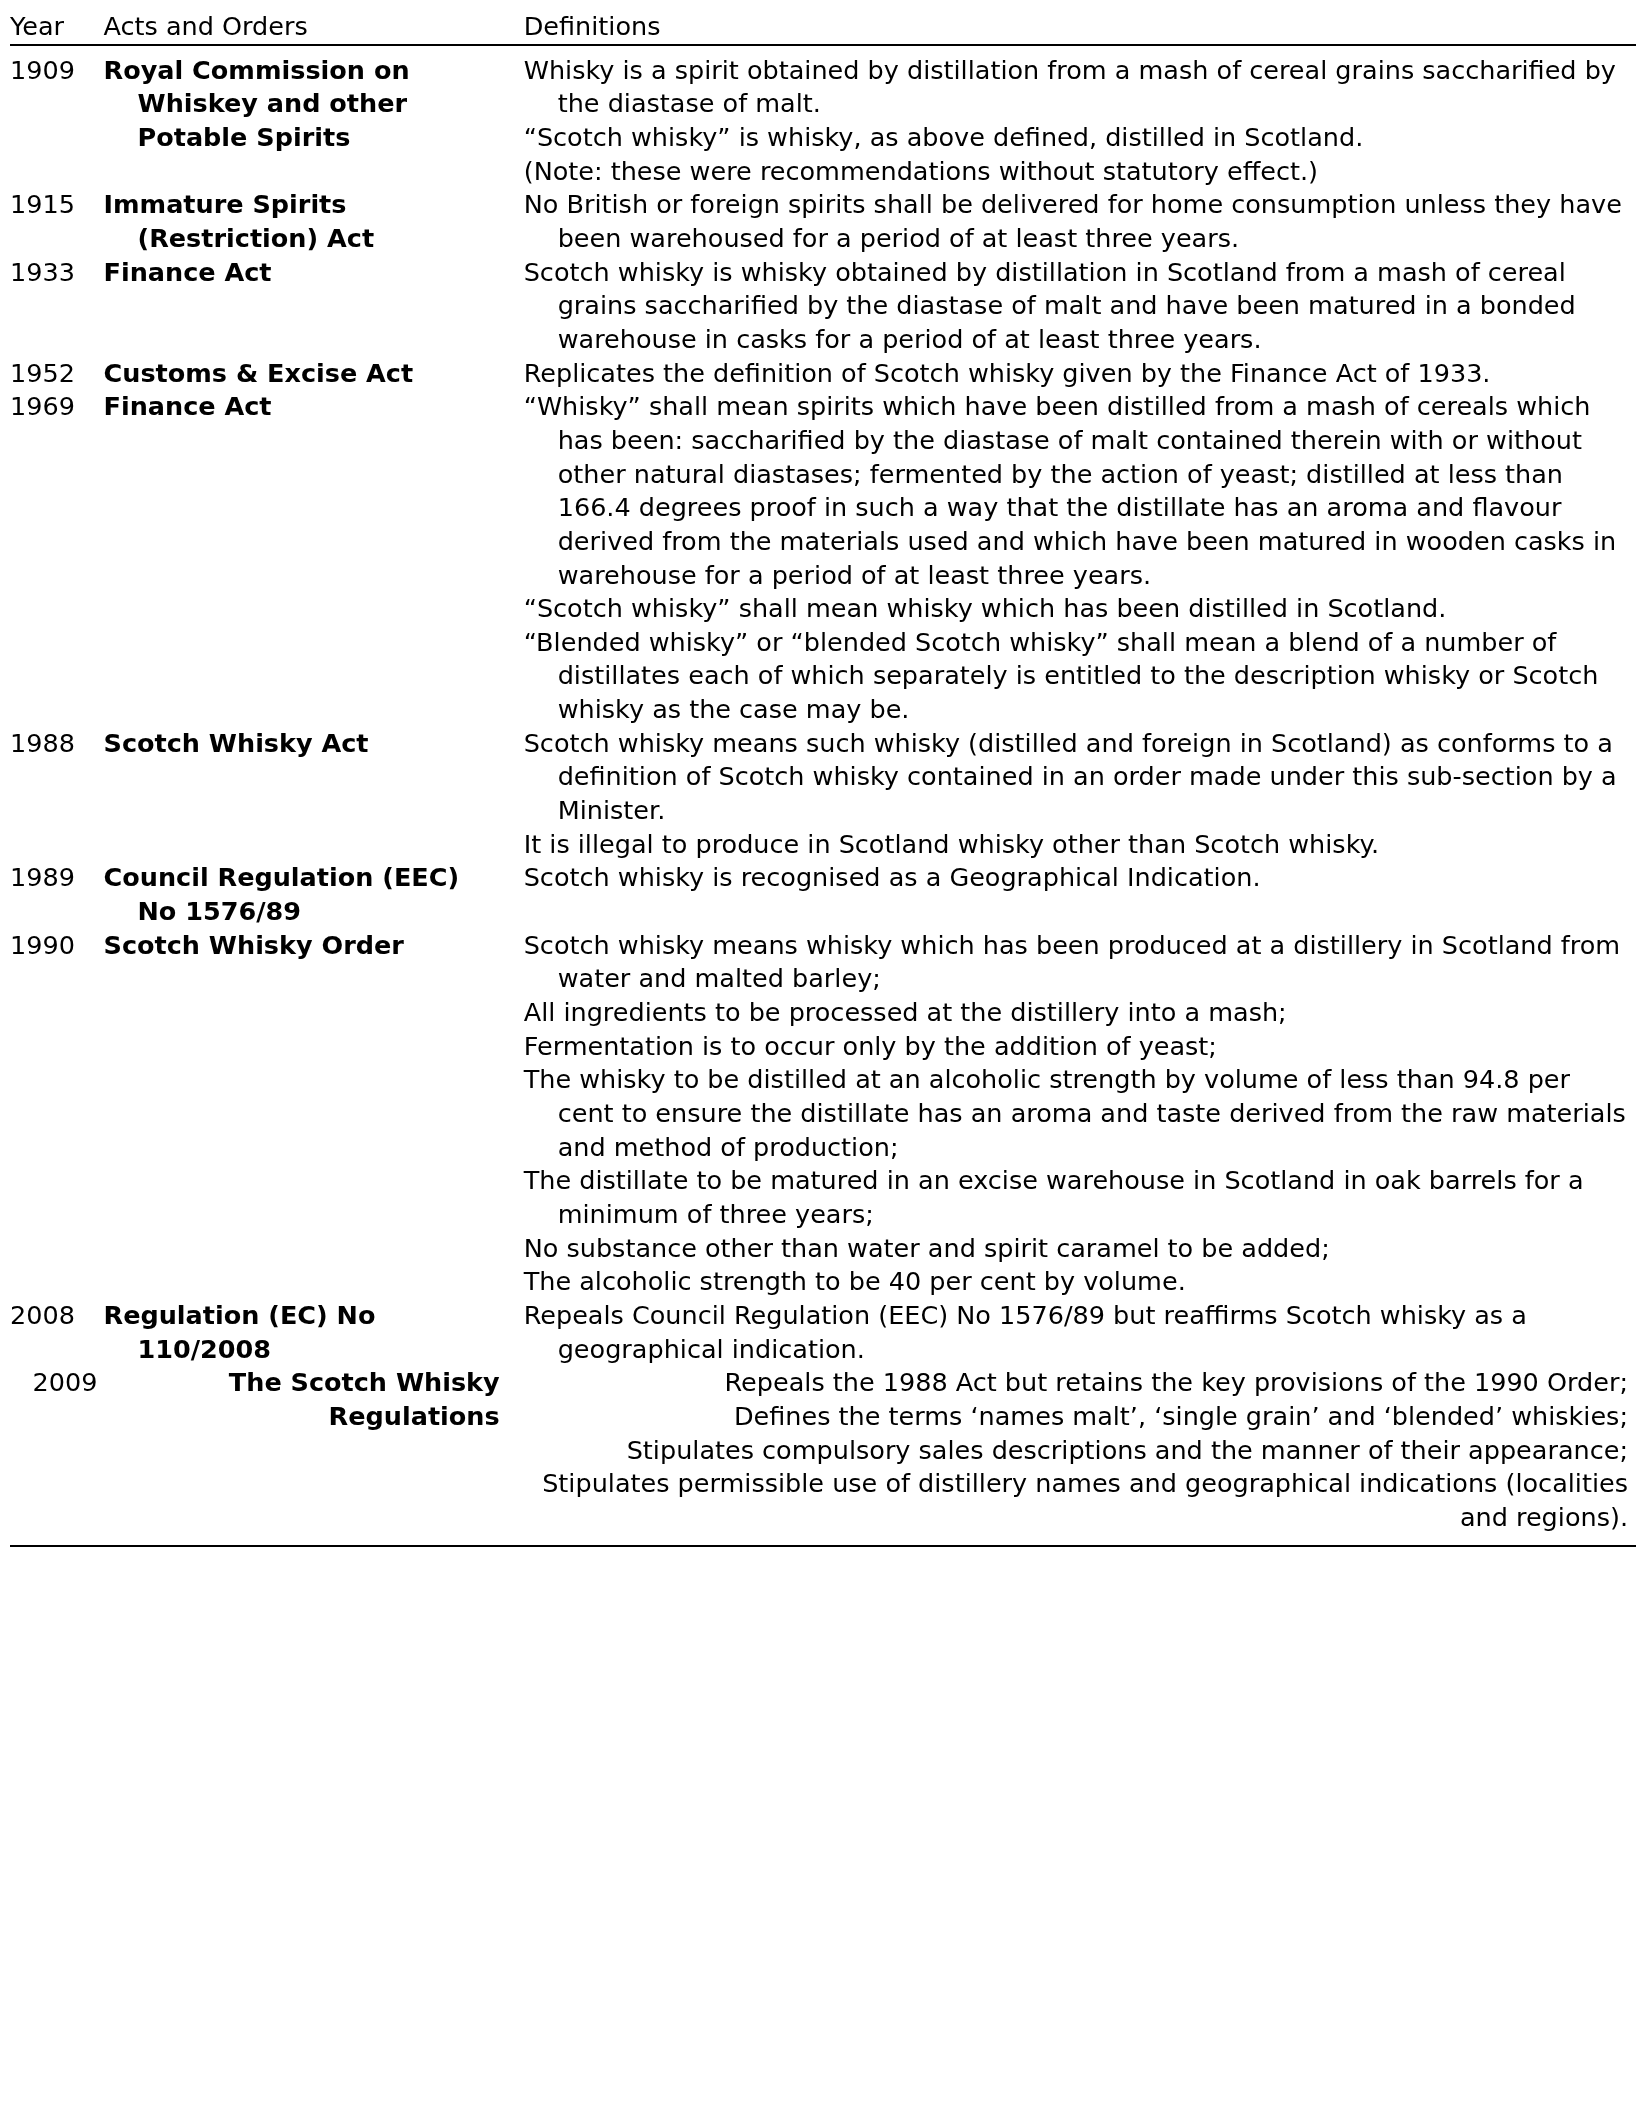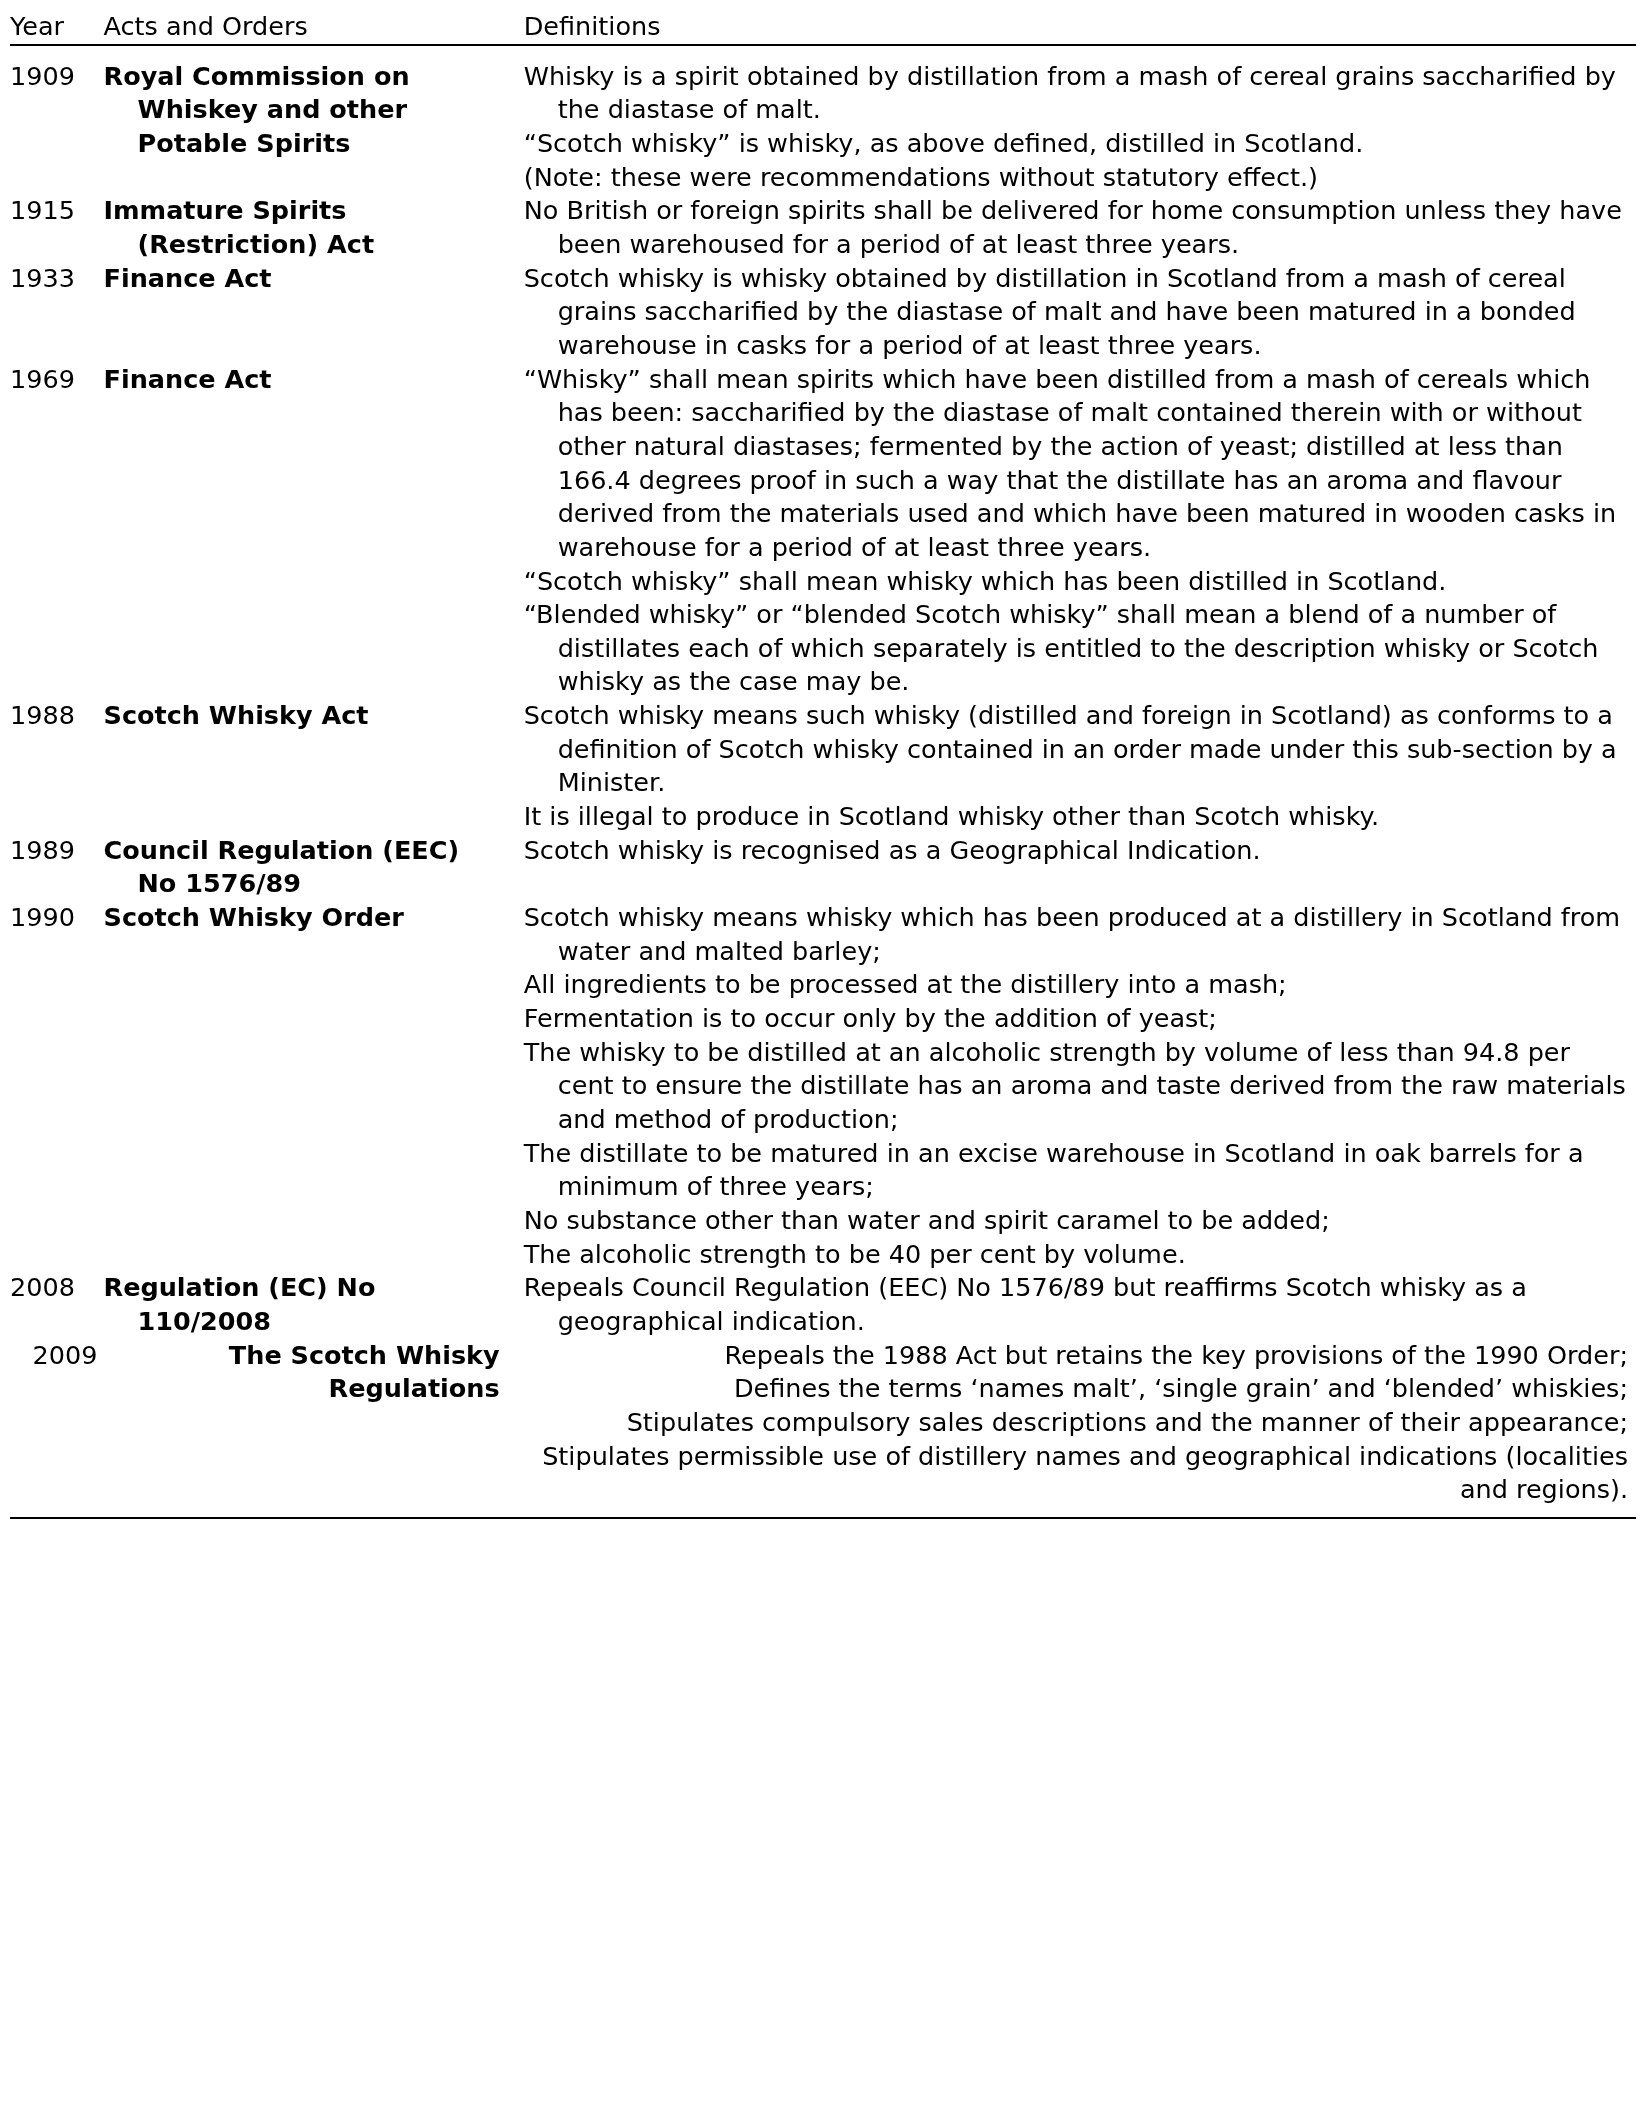--- a/index.html
+++ b/index.html
@@ -33,21 +33,21 @@
   }
   
   thead th {
     padding-bottom: 11px;
     font-size: 25.5px;
   }
   thead tr.header-row {
     border-bottom: 2.5px solid #000;
   }
   tbody tr:first-child td {
-    padding-top: 14px;
+    padding-top: 8px;
   }
   tbody tr td {
     padding-bottom: 2px;
   }
   .col-year {
     width: 88px;
     padding-right: 6px !important;
   }
   .col-acts {
     width: 400px;
@@ -118,20 +118,29 @@
         <tr>
           <td class="col-year">1933</td>
           <td class="col-acts">
             <p class="acts-hang">Finance Act</p>
           </td>
           <td class="col-defs defs-block">
             <p class="hang">Scotch whisky is whisky obtained by distillation in Scotland from a mash of cereal grains saccharified by the diastase of malt and have been matured in a bonded warehouse in casks for a period of at least three years.</p>
           </td>
         </tr>
         <tr>
+          <td class="col-year">1952</td>
+          <td class="col-acts">
+            <p class="acts-hang">Customs &amp; Excise Act</p>
+          </td>
+          <td class="col-defs defs-block">
+            <p class="hang">Replicates the definition of Scotch whisky given by the Finance Act of 1933.</p>
+          </td>
+        </tr>
+        <tr>
           <td class="col-year">1969</td>
           <td class="col-acts">
             <p class="acts-hang">Finance Act</p>
           </td>
           <td class="col-defs defs-block">
             <p class="hang">“Whisky” shall mean spirits which have been distilled from a mash of cereals which has been: saccharified by the diastase of malt contained therein with or without other natural diastases; fermented by the action of yeast; distilled at less than 166.4 degrees proof in such a way that the distillate has an aroma and flavour derived from the materials used and which have been matured in wooden casks in warehouse for a period of at least three years.</p>
             <p class="hang">“Scotch whisky” shall mean whisky which has been distilled in Scotland.</p>
             <p class="hang">“Blended whisky” or “blended Scotch whisky” shall mean a blend of a number of distillates each of which separately is entitled to the description whisky or Scotch whisky as the case may be.</p>
           </td>
         </tr>

